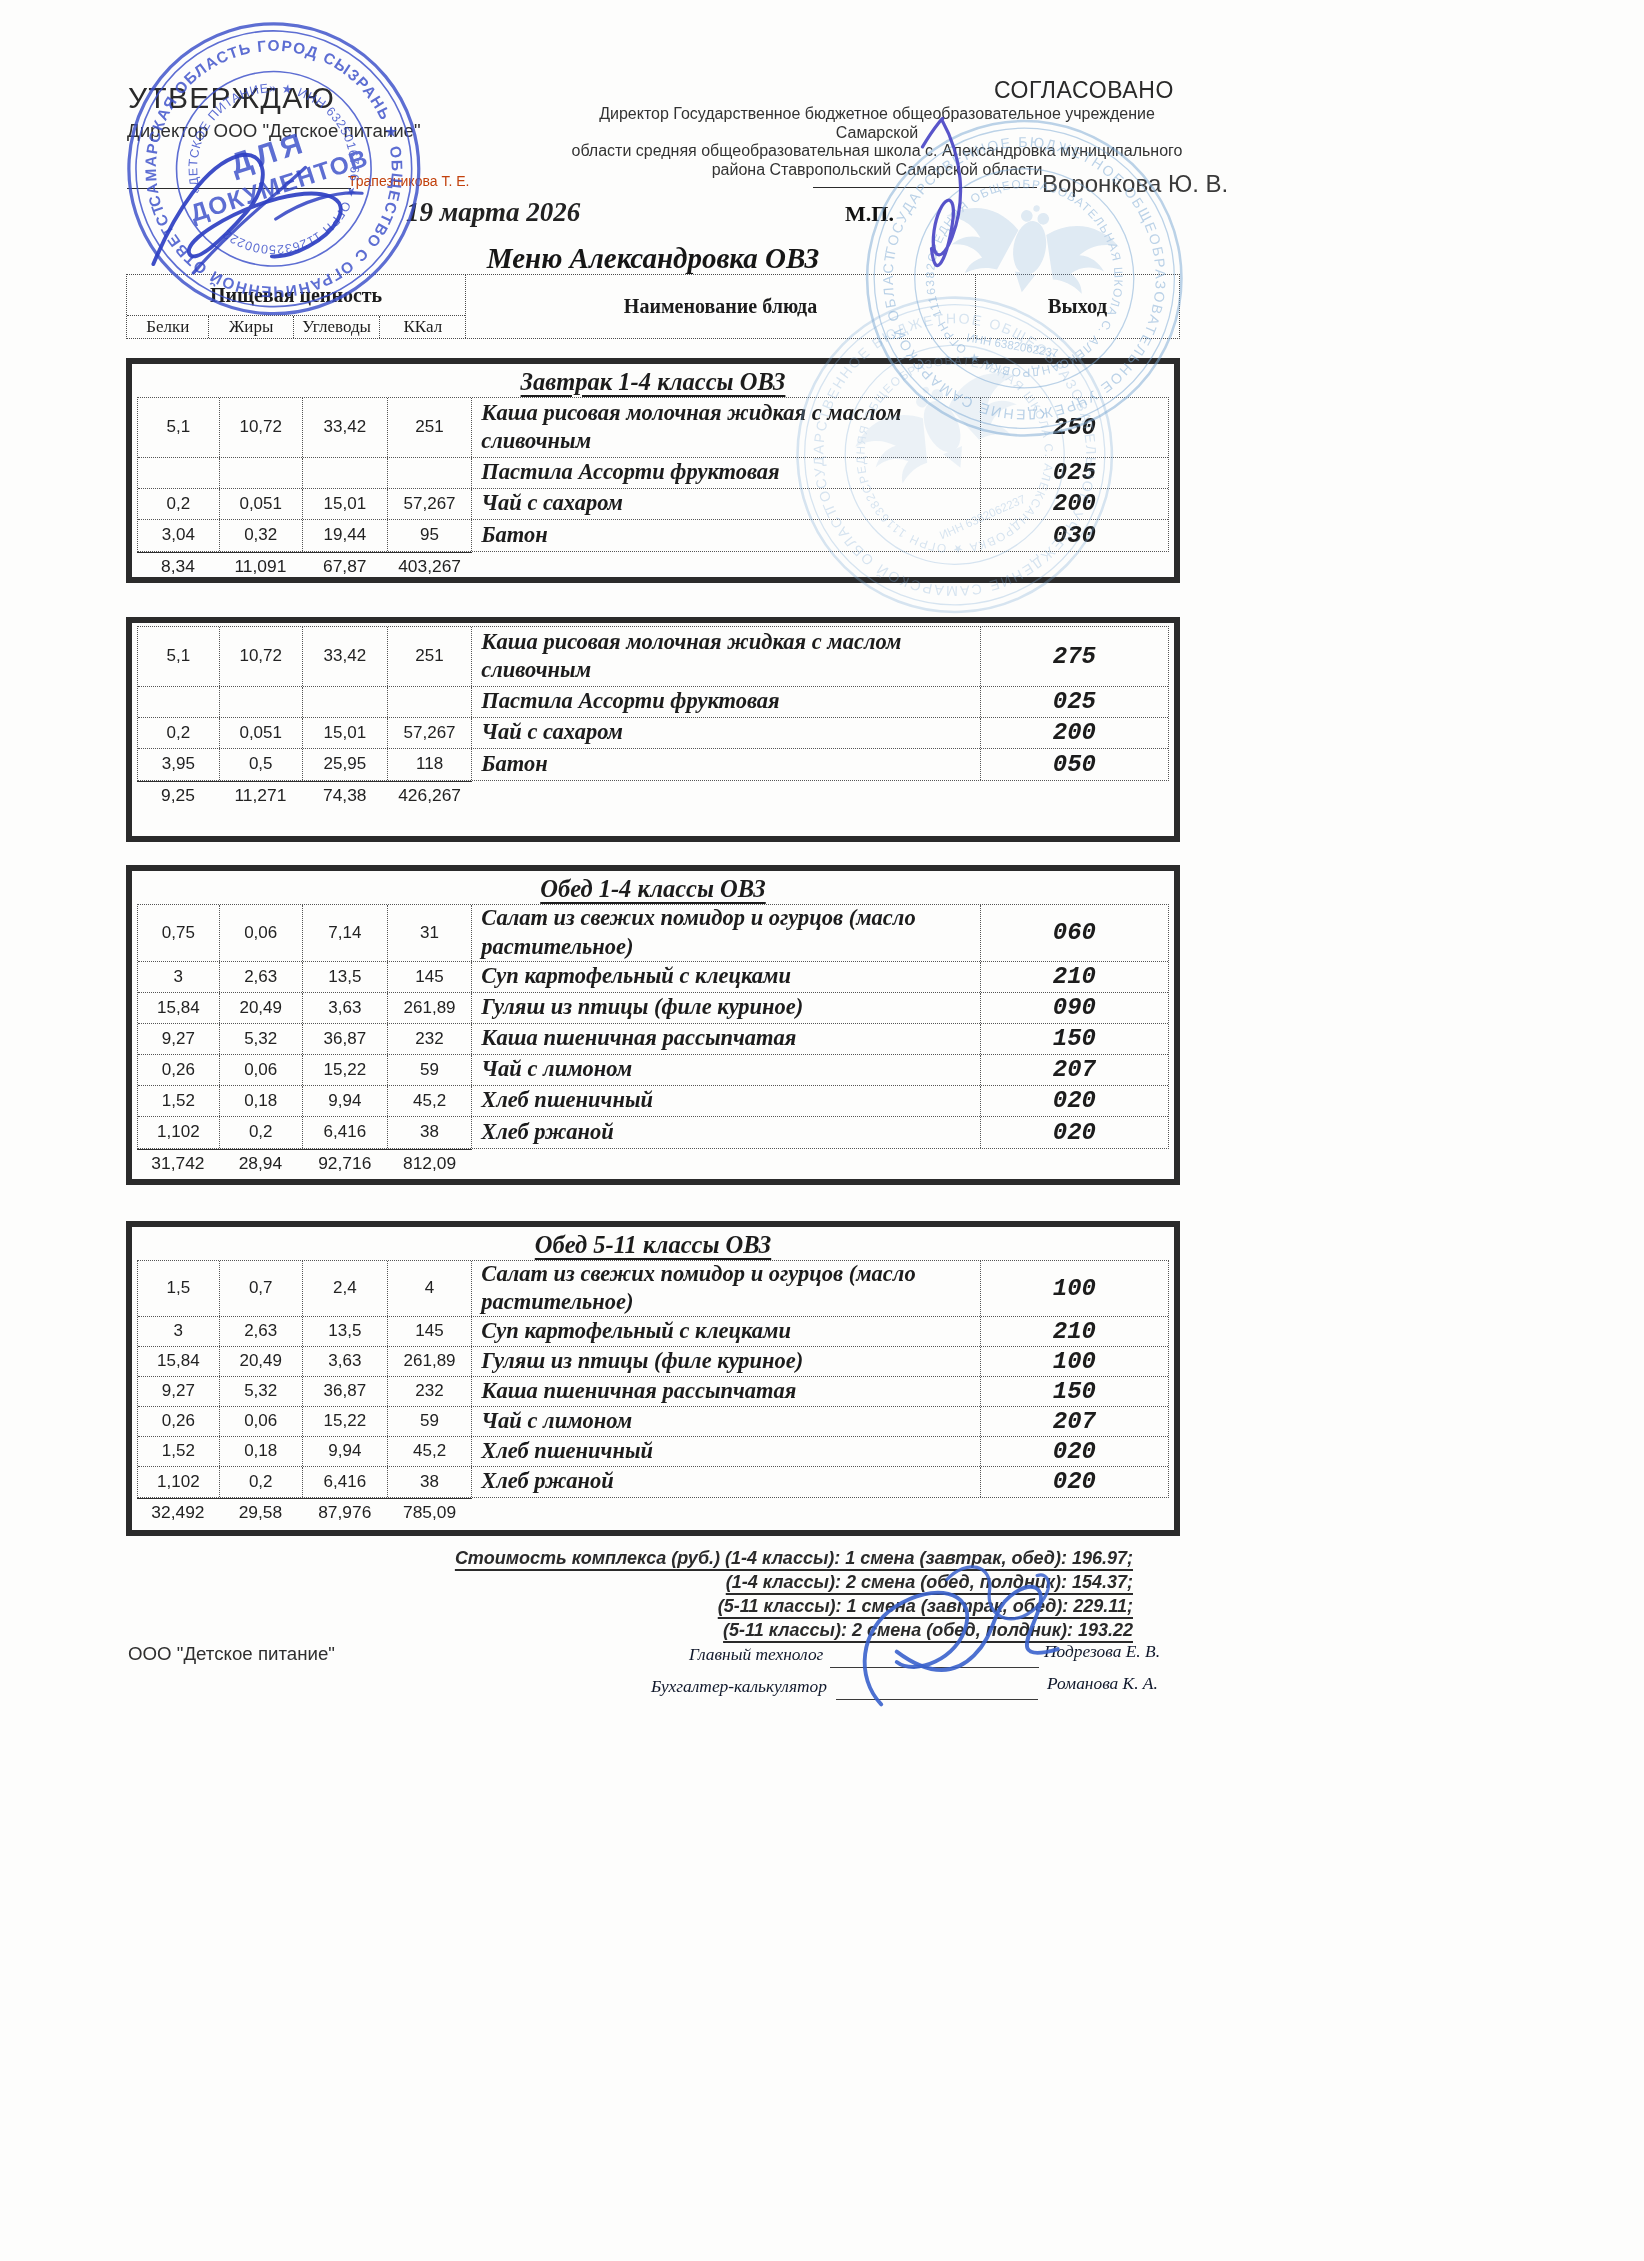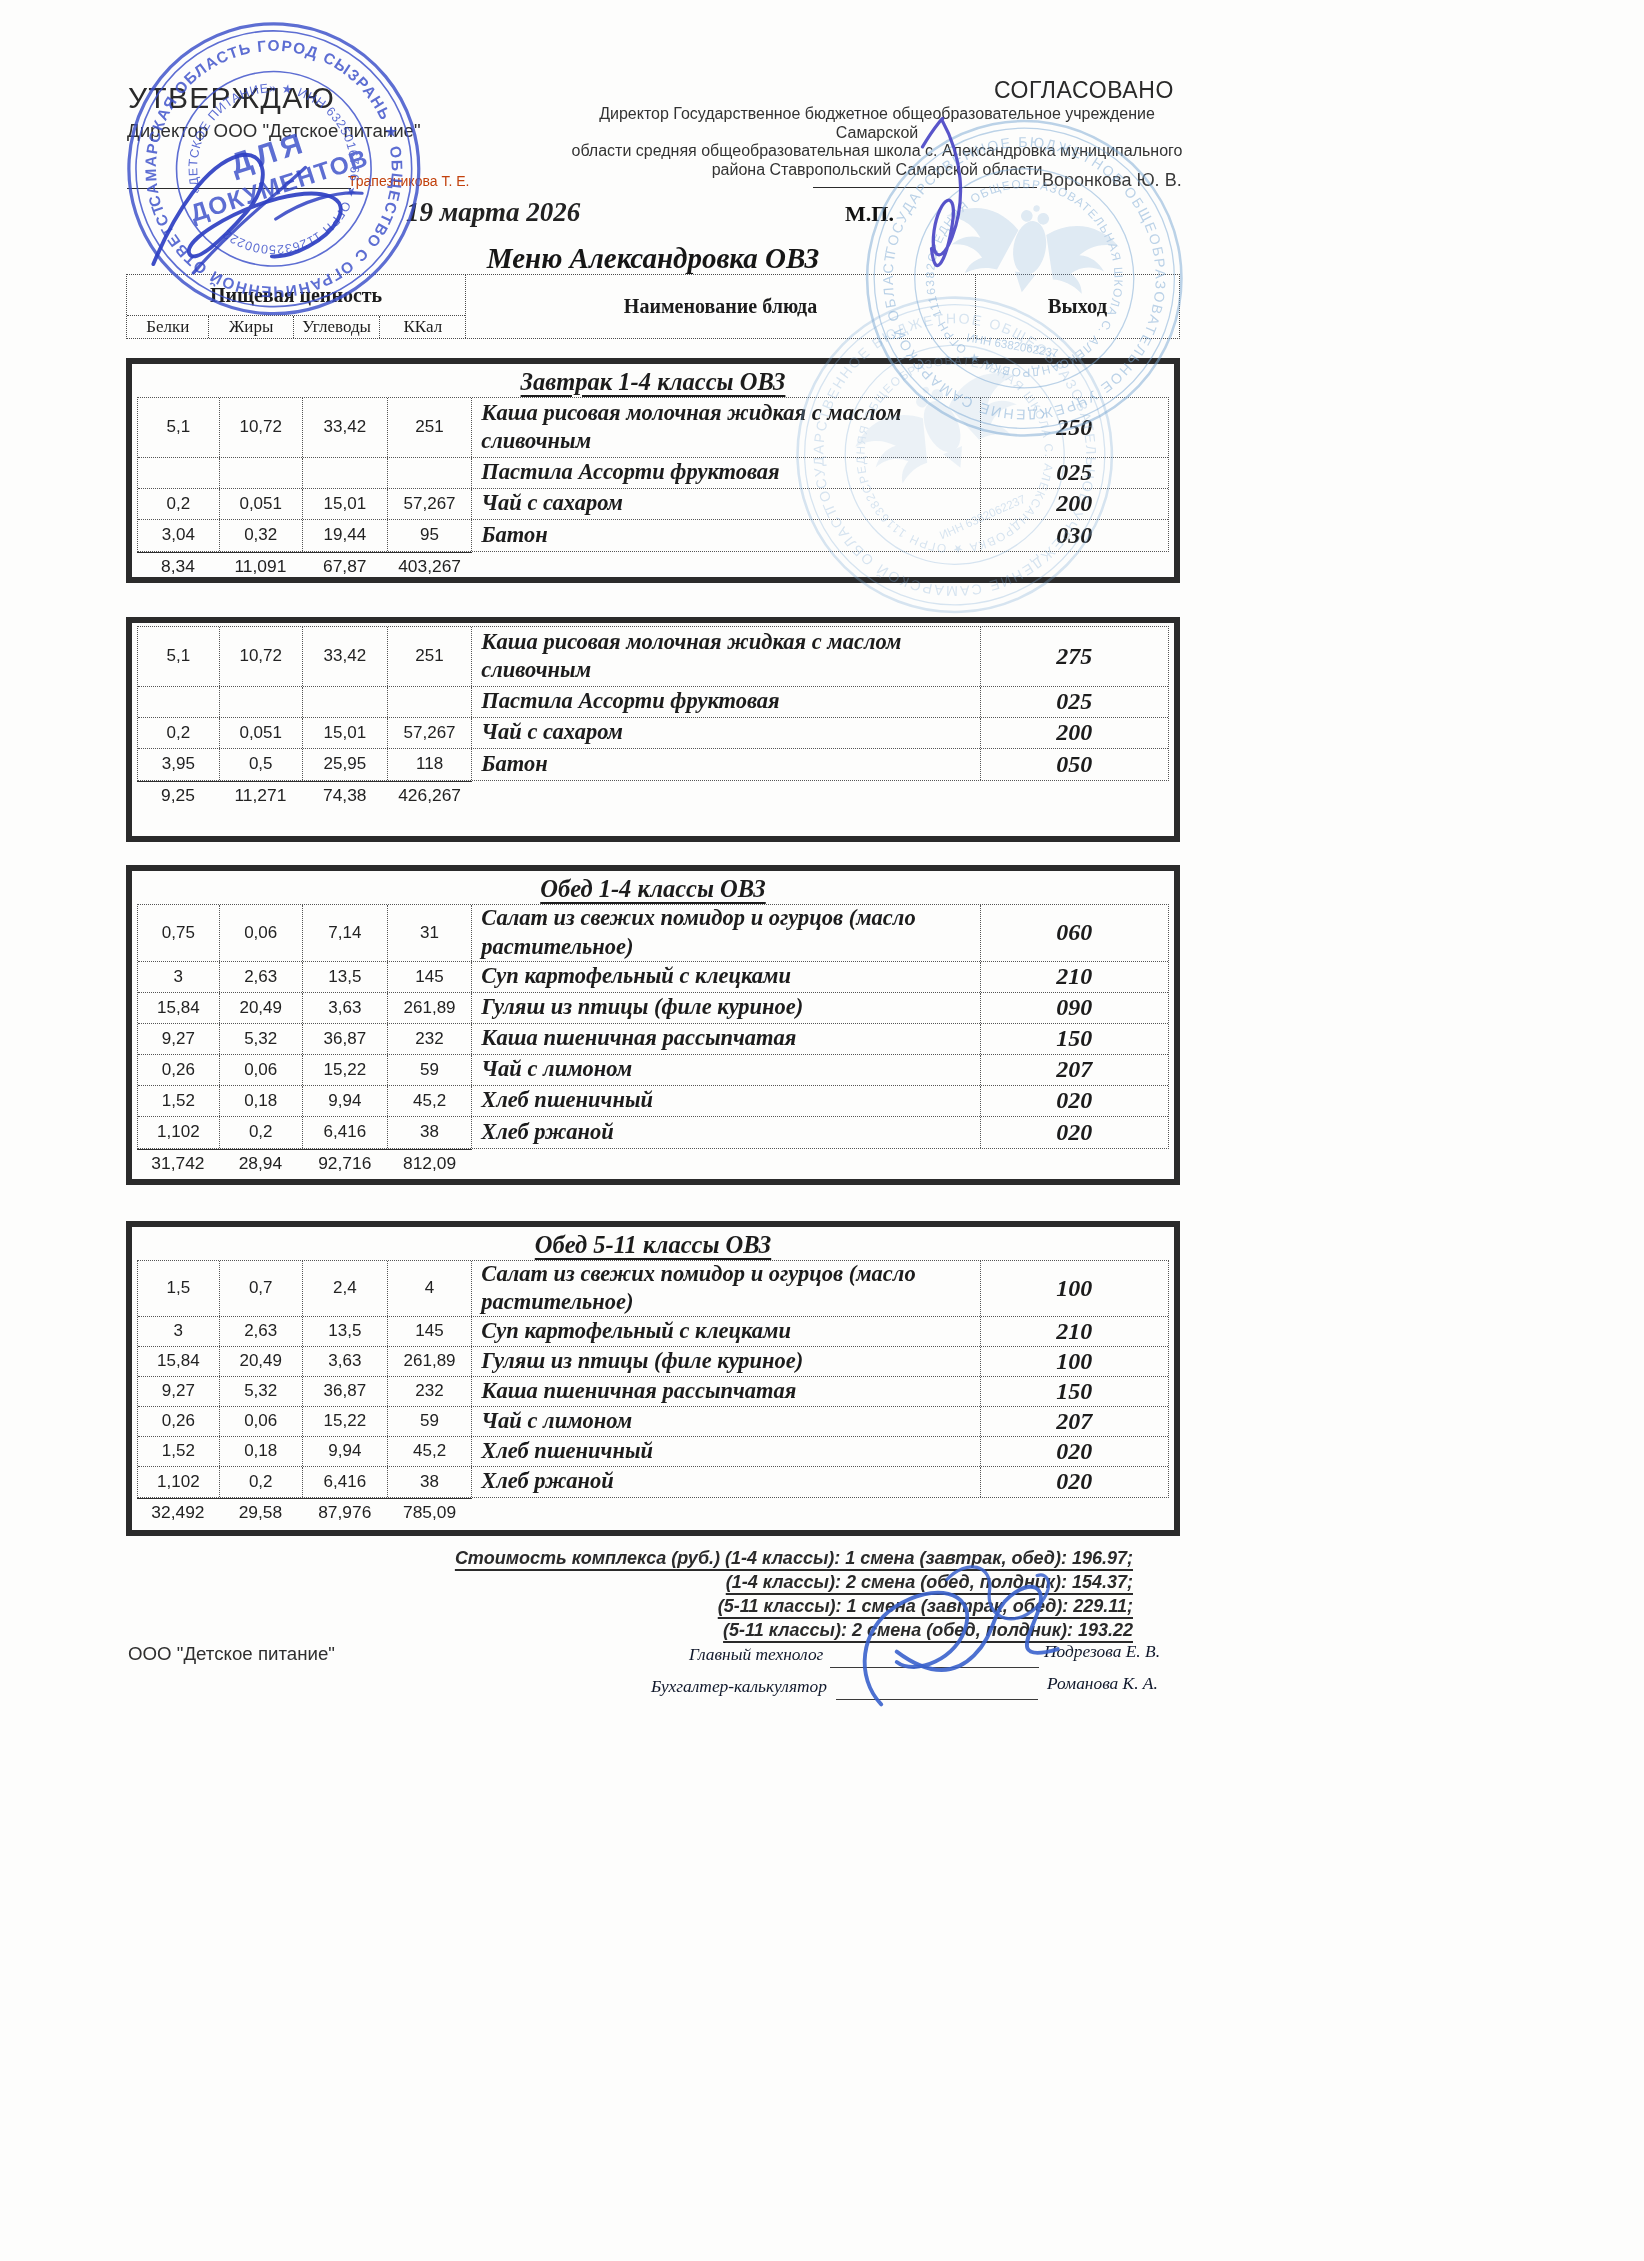--- a/index.html
+++ b/index.html
@@ -12,21 +12,21 @@
   .t-utv{left:128px;top:81px;font-size:30px;letter-spacing:1.3px;color:#2a2a2a;}
   .t-dir-left{left:127px;top:120px;font-size:18.7px;color:#2f2f2f;}
   .sig-line{border-top:1.9px solid #2b2b2b;height:0;}
   .line-left{left:127px;top:188px;width:224px;}
   .t-trap{left:348px;top:173px;font-size:14px;color:#c2410c;}
   .t-date{left:406px;top:197px;font-family:"Liberation Serif","DejaVu Serif",serif;
           font-style:italic;font-weight:bold;font-size:27px;color:#222;}
   .t-sogl{left:787px;top:77px;width:387px;text-align:right;font-size:23px;letter-spacing:0.6px;color:#2a2a2a;}
   .org-lines{left:566px;top:105px;width:622px;text-align:center;font-size:16px;line-height:18.7px;color:#333;}
   .line-right{left:813px;top:187px;width:224px;}
-  .t-voron{left:1042px;top:170px;font-size:18px;color:#3a3a3a;}
+  .t-voron{left:1042px;top:170px;font-size:24px;color:#3a3a3a;}
   .t-mp{left:845px;top:201px;font-family:"Liberation Serif","DejaVu Serif",serif;
         font-weight:bold;font-size:22px;color:#111;}
   
   .doc-title{left:126px;top:242px;width:1054px;text-align:center;
     font-family:"Liberation Serif","DejaVu Serif",serif;font-style:italic;font-weight:bold;
     font-size:29px;color:#161616;}
   
   .head-table{left:126px;top:274px;width:1054px;height:65px;display:flex;
     border:1.3px dotted #4a4a4a;box-sizing:border-box;
     font-family:"Liberation Serif","DejaVu Serif",serif;}
@@ -49,21 +49,21 @@
   .grid{border:1.3px dotted #555;box-sizing:border-box;}
   .g-row{display:flex;box-sizing:border-box;}
   .g-row:not(:last-child){border-bottom:1.3px dotted #555;}
   .cell{box-sizing:border-box;display:flex;align-items:center;}
   .cell.num{justify-content:center;font-size:17px;color:#222;border-right:1.3px dotted #555;}
   .c1{width:7.9%;} .c2{width:8.1%;} .c3{width:8.25%;} .c4{width:8.2%;}
   .cell.dish{width:49.4%;border-right:1.3px dotted #555;padding:1.3px 3.9px 1.3px 9px;
     font-family:"Liberation Serif","DejaVu Serif",serif;font-style:italic;font-weight:bold;font-size:22.5px;}
   .cell.dish span{white-space:pre-line;line-height:1.26;}
   .cell.out{flex:1;justify-content:center;
-    font-family:Liberation Serif, serif;font-style:italic;font-weight:bold;font-size:24px;}
+    font-family:Liberation Mono, monospace;font-style:italic;font-weight:bold;font-size:24px;}
   .totals{display:flex;width:32.45%;height:28px;border-top:1.9px solid #2e2e2e;box-sizing:border-box;}
   .totals .cell{justify-content:center;font-size:17.4px;color:#222;}
   .totals .c1{width:24.34%;} .totals .c2{width:24.96%;} .totals .c3{width:25.42%;} .totals .c4{width:25.28%;}
   
   .pricing{left:387px;top:1546px;width:746px;text-align:right;
     font-size:18px;font-weight:bold;font-style:italic;line-height:24px;color:#2a2a2a;}
   .pricing div{text-decoration:underline;text-decoration-thickness:1.9px;text-underline-offset:4.5px;}
   .t-company{left:128px;top:1643px;font-size:18.7px;color:#2f2f2f;}
   .role{font-family:"Liberation Serif","DejaVu Serif",serif;font-style:italic;font-size:17.4px;color:#0f172a;}
   .r-tech{left:689px;top:1644px;} .r-acc{left:651px;top:1676px;}

